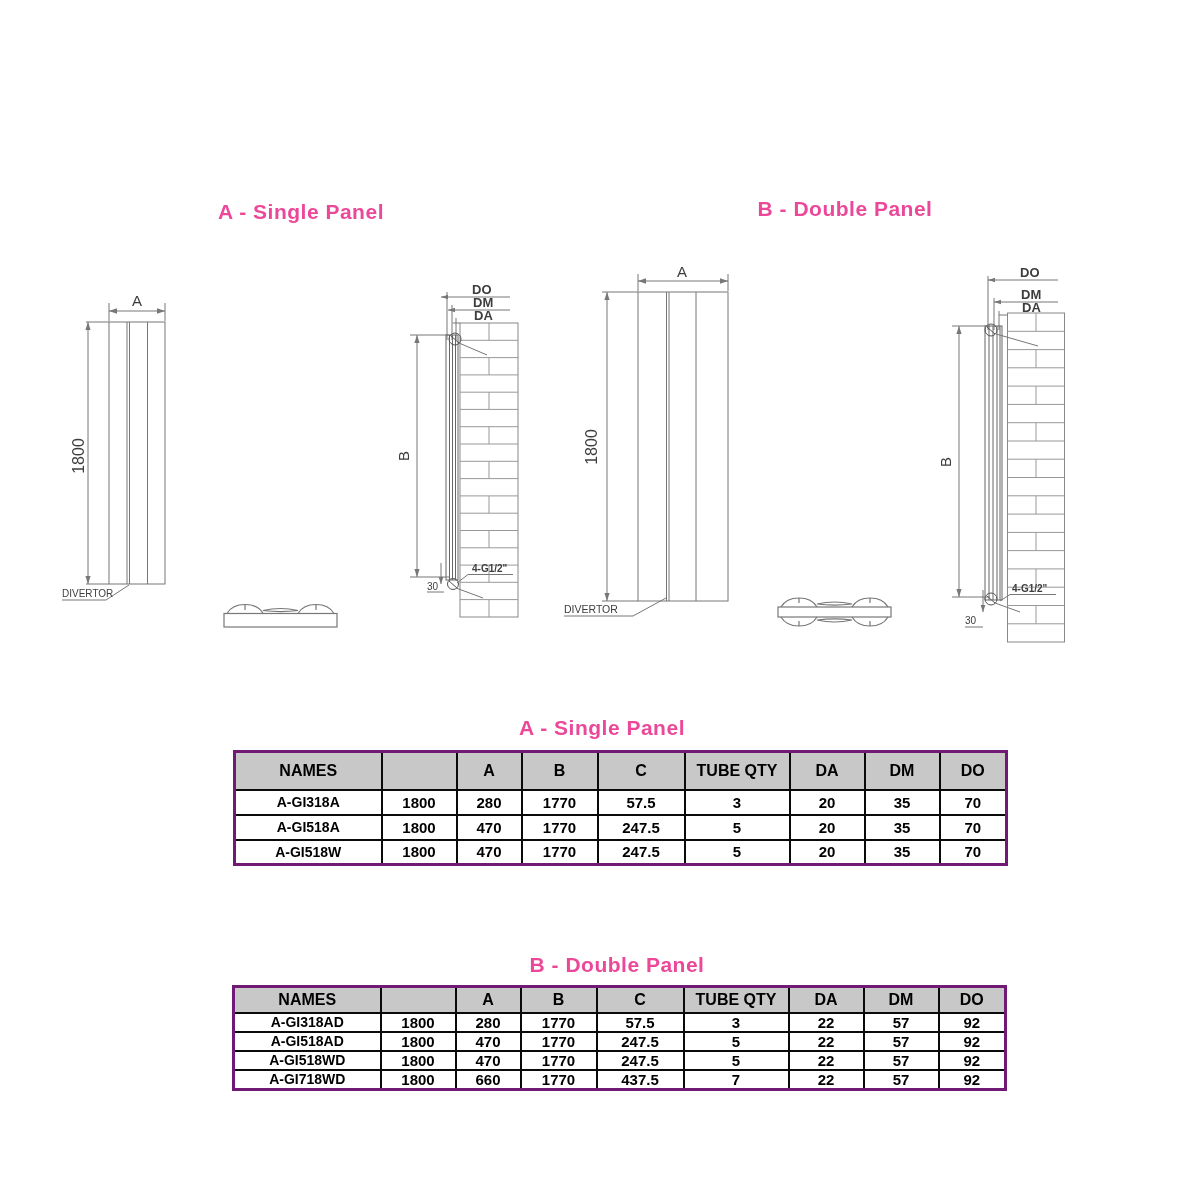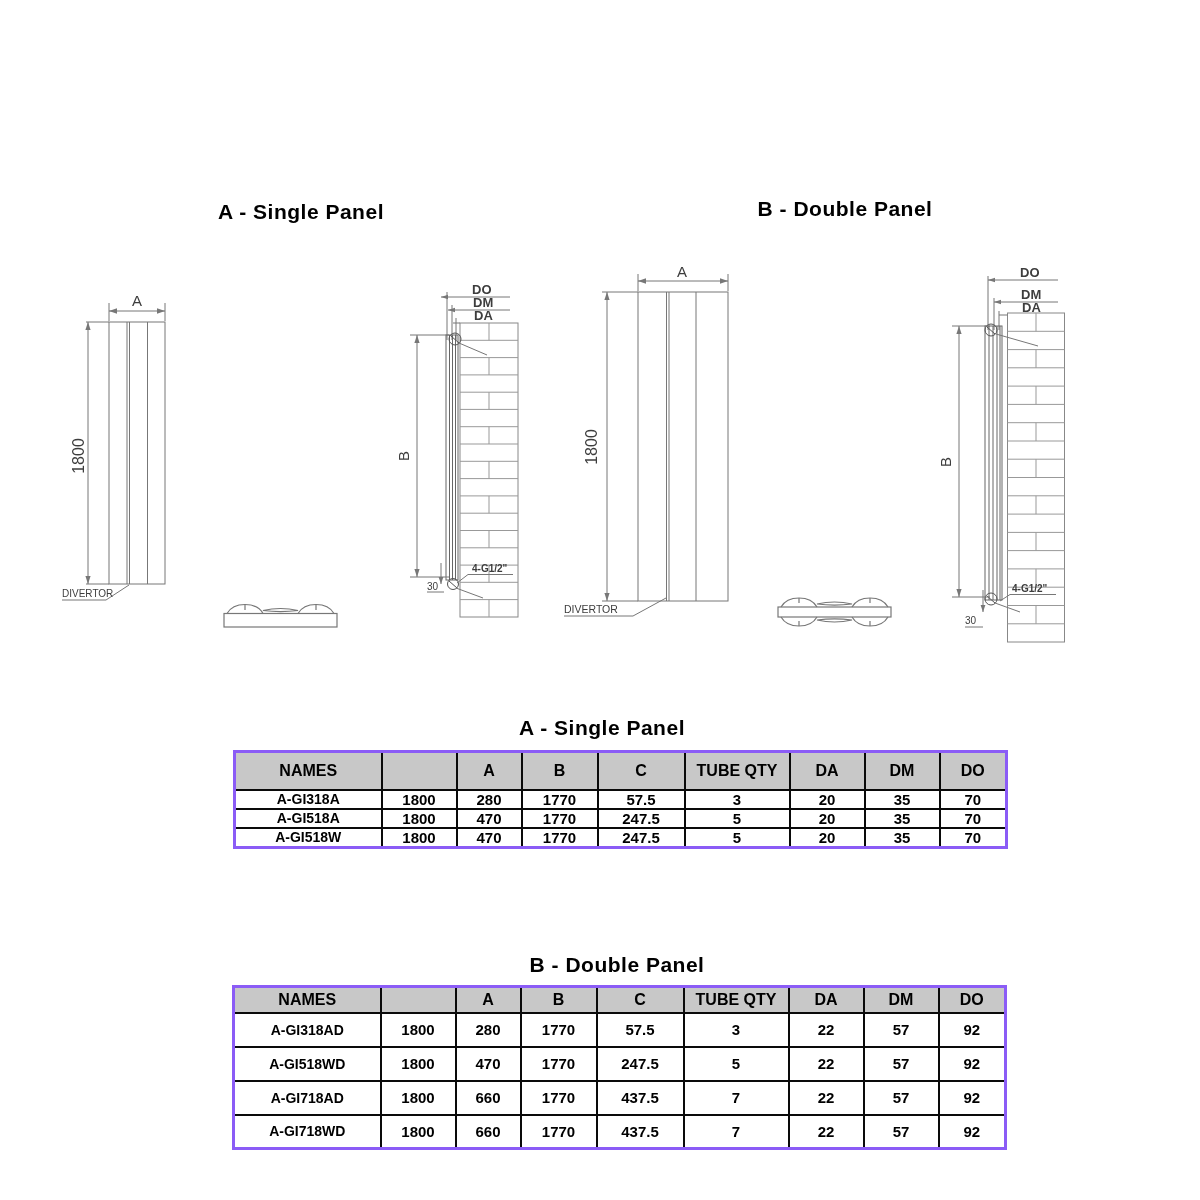--- a/index.html
+++ b/index.html
@@ -2,43 +2,43 @@
 <html><head>
 <meta charset="utf-8">
 <style>
   * { margin:0; padding:0; box-sizing:border-box; }
   html,body { background:#fff; }
   body { font-family:"Liberation Sans", sans-serif; }
   .canvas { position:relative; width:1200px; height:1200px; background:#ffffff; overflow:hidden; }
 
   .sec-title {
     position:absolute; transform:translateX(-50%);
-    font-size:21px; font-weight:bold; color:#000000; white-space:nowrap;
+    font-size:21px; font-weight:bold; color:#ec4899; white-space:nowrap;
     letter-spacing:0.5px;
   }
 
   svg.draw-layer { position:absolute; left:0; top:0; width:1200px; height:1200px; }
   svg text { font-family:"Liberation Sans", sans-serif; fill:#3d3d3d; }
 
   .tbl-wrap { position:absolute; }
   table.spec {
     border-collapse:collapse; table-layout:fixed; width:772px;
-    border:3px solid #8b5cf6; background:#fff;
+    border:3px solid #701a75; background:#fff;
   }
   table.spec th, table.spec td {
     border:2px solid #0a0a0a; text-align:center; vertical-align:middle;
     font-weight:bold; color:#000; padding:0; overflow:hidden; white-space:nowrap;
   }
   table.spec th { background:#c8c8c8; font-size:16px; }
   table.spec td { font-size:15px; }
   table.spec td:first-child { font-size:14px; }
   .tblA thead tr { height:38px; }
-  .tblA tbody tr { height:19px; }
+  .tblA tbody tr { height:25px; }
   .tblB thead tr { height:26px; }
-  .tblB tbody tr { height:34px; }
+  .tblB tbody tr { height:19px; }
 </style>
 </head>
 <body>
 
 <div class="canvas">
 
   <div class="sec-title" style="left:301px; top:200px;">A - Single Panel</div>
   <div class="sec-title" style="left:845px; top:197px;">B - Double Panel</div>
 
   <svg class="draw-layer" viewBox="0 0 1200 1200">
@@ -354,49 +354,49 @@
             <td>1800</td>
             <td>280</td>
             <td>1770</td>
             <td>57.5</td>
             <td>3</td>
             <td>22</td>
             <td>57</td>
             <td>92</td>
           </tr>
           <tr>
-            <td>A-GI518WD</td>
+            <td>A-GI518AD</td>
             <td>1800</td>
             <td>470</td>
             <td>1770</td>
             <td>247.5</td>
             <td>5</td>
             <td>22</td>
             <td>57</td>
             <td>92</td>
           </tr>
           <tr>
-            <td>A-GI718AD</td>
+            <td>A-GI518WD</td>
+            <td>1800</td>
+            <td>470</td>
+            <td>1770</td>
+            <td>247.5</td>
+            <td>5</td>
+            <td>22</td>
+            <td>57</td>
+            <td>92</td>
+          </tr>
+          <tr>
+            <td>A-GI718WD</td>
             <td>1800</td>
             <td>660</td>
             <td>1770</td>
             <td>437.5</td>
             <td>7</td>
             <td>22</td>
             <td>57</td>
             <td>92</td>
           </tr>
-          <tr>
-            <td>A-GI718WD</td>
-            <td>1800</td>
-            <td>660</td>
-            <td>1770</td>
-            <td>437.5</td>
-            <td>7</td>
-            <td>22</td>
-            <td>57</td>
-            <td>92</td>
-          </tr>
         </tbody>
     </table>
   </div>
 
 </div>
 
 </body></html>

